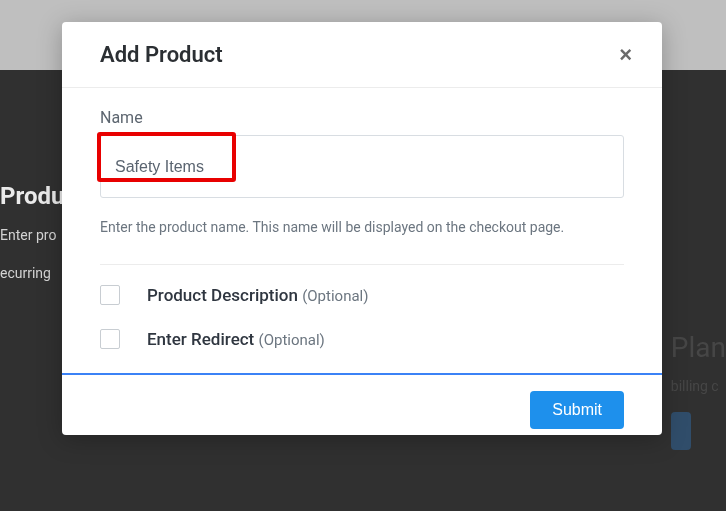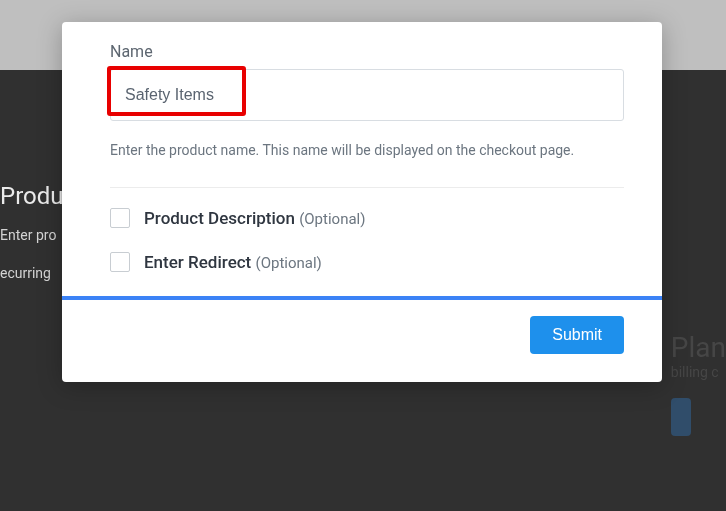--- a/index.html
+++ b/index.html
@@ -26,21 +26,21 @@
       left: 0;
       right: 0;
       bottom: 0;
       background: #1a1a1a;
       opacity: 0.9;
       padding: 30px 0 0 0;
       color: #fff;
     }
     .bg-section-title {
       font-size: 24px;
-      font-weight: 400;
+      font-weight: 700;
       color: #e8e8e8;
       padding-left: 0;
     }
     .bg-section-subtitle {
       font-size: 14px;
       color: #cfcfcf;
       margin-top: 14px;
       line-height: 1.6;
     }
     .bg-plan {
@@ -49,20 +49,21 @@
       top: 261px;
       text-align: left;
       color: #333;
     }
     .bg-plan-title {
       font-size: 28px;
       font-weight: 400;
     }
     .bg-plan-sub {
       font-size: 14px;
+      margin-top: 14px;
     }
     .bg-plan-btn {
       display: inline-block;
       margin-top: 18px;
       background: #1a3a5a;
       width: 20px;
       height: 38px;
       border-radius: 4px;
     }
     .overlay {
@@ -94,34 +95,34 @@
     .modal-close {
       font-size: 22px;
       color: #6b6b6b;
       cursor: pointer;
       background: none;
       border: none;
       font-weight: bold;
       line-height: 1;
     }
     .modal-body {
-      padding: 20px 38px 0 48px;
+      padding: 20px 38px 0 38px;
     }
     .field-label {
       font-size: 16px;
       color: #5d6670;
       margin-bottom: 8px;
       font-weight: 400;
     }
     .input-wrapper {
       position: relative;
     }
     .text-input {
       width: 100%;
-      height: 52px;
+      height: 63px;
       border: 1px solid #d8dde2;
       border-radius: 3px;
       padding: 0 14px;
       font-size: 16px;
       color: #5a6470;
       outline: none;
       background: #fff;
     }
     .highlight-box {
       position: absolute;
@@ -141,21 +142,21 @@
       margin-bottom: 24px;
     }
     .divider {
       border: none;
       border-top: 1px solid #ececec;
       margin: 0 0 20px 0;
     }
     .checkbox-row {
       display: flex;
       align-items: flex-start;
-      gap: 14px;
+      gap: 27px;
       margin-bottom: 24px;
     }
     .checkbox {
       width: 20px;
       height: 20px;
       border: 1.5px solid #c8cdd2;
       border-radius: 2px;
       cursor: pointer;
       background: #fff;
       flex-shrink: 0;
@@ -164,22 +165,22 @@
       font-size: 17px;
       color: #2f3640;
       font-weight: 500;
     }
     .checkbox-label .optional {
       font-weight: 400;
       color: #6c7680;
       font-size: 15px;
     }
     .modal-footer {
-      border-top: 4px solid #3b82f6;
-      padding: 16px 38px 28px 38px;
+      border-top: 2px solid #3b82f6;
+      padding: 16px 38px 6px 38px;
       display: flex;
       justify-content: flex-end;
     }
     .submit-btn {
       background: #1e90ec;
       color: #ffffff;
       border: none;
       border-radius: 4px;
       padding: 10px 22px;
       font-size: 16px;
@@ -207,20 +208,24 @@
   <div class="bg-plan">
     <div class="bg-plan-title">Plan</div>
     <div class="bg-plan-sub">billing c</div>
     <div class="bg-plan-btn"></div>
   </div>
 </div>
 
 <div class="overlay"></div>
 
 <div class="modal">
+  <div class="modal-header">
+    <div class="modal-title">Add Product</div>
+    <button class="modal-close">×</button>
+  </div>
 
   <div class="modal-body">
     <div class="field-label">Name</div>
     <div class="input-wrapper">
       <input type="text" class="text-input" value="Safety Items" style="">
       <div class="highlight-box"></div>
     </div>
     <div class="helper-text">Enter the product name. This name will be displayed on the checkout page.</div>
 
     <hr class="divider">

